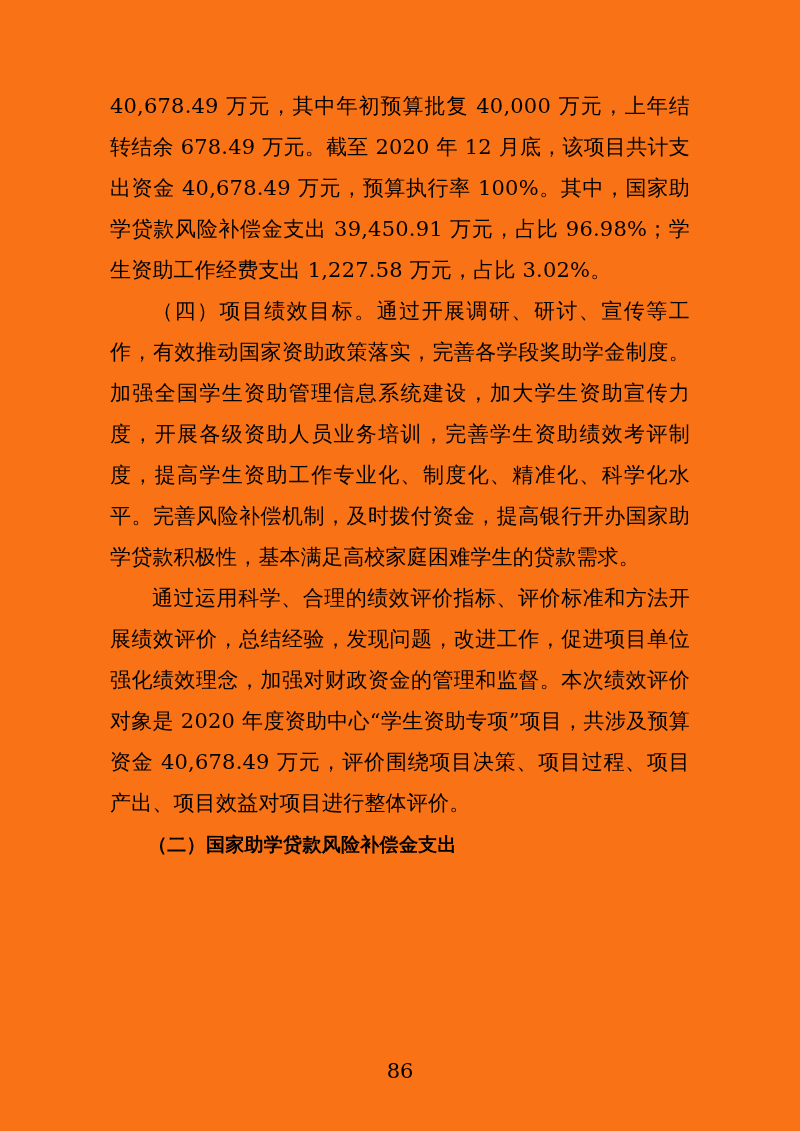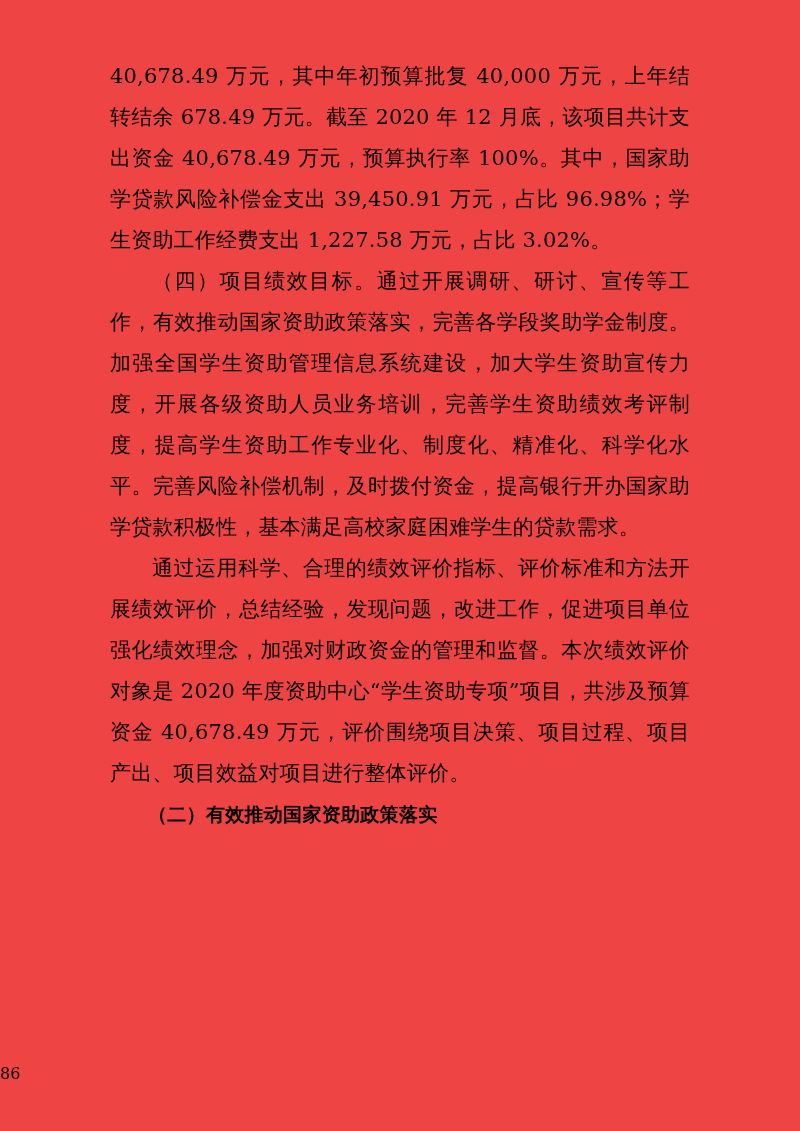--- a/index.html
+++ b/index.html
@@ -11,23 +11,23 @@
     width: 800px;
     height: 1131px;
     position: relative;
     font-family: "DejaVu Serif", "Liberation Serif", serif;
     color: #000000;
   }
   .page {
     width: 800px;
     height: 1131px;
     box-sizing: border-box;
-    padding: 56px 110px 40px 110px;
+    padding: 86px 110px 40px 110px;
     position: relative;
-    background: #ef4444;
+    background: #f97316;
   }
   .doc-body {
     font-size: 21px;
     line-height: 41px;
     text-align: justify;
     text-justify: inter-ideograph;
     letter-spacing: 0.2px;
   }
   p.para {
     margin: 0;
@@ -52,39 +52,39 @@
     font-family: "DejaVu Sans", "Liberation Sans", sans-serif;
     font-size: 19px;
     line-height: 41px;
     letter-spacing: 0.3px;
   }
   .page-number {
     position: absolute;
     bottom: 48px;
     left: 0;
     width: 100%;
-    text-align: left;
-    font-size: 16px;
+    text-align: center;
+    font-size: 21px;
     font-family: "DejaVu Serif", "Liberation Serif", serif;
     color: #000;
     margin-top: 32px;
   }
 </style>
 </head>
 <body>
 
 <div class="page">
   <div class="doc-body">
 
     <p class="para noindent">40,678.49 万元，其中年初预算批复 40,000 万元，上年结转结余 678.49 万元。截至 2020 年 12 月底，该项目共计支出资金 40,678.49 万元，预算执行率 100%。其中，国家助学贷款风险补偿金支出 39,450.91 万元，占比 96.98%；学生资助工作经费支出 1,227.58 万元，占比 3.02%。</p>
 
     <p class="para">（四）项目绩效目标。通过开展调研、研讨、宣传等工作，有效推动国家资助政策落实，完善各学段奖助学金制度。加强全国学生资助管理信息系统建设，加大学生资助宣传力度，开展各级资助人员业务培训，完善学生资助绩效考评制度，提高学生资助工作专业化、制度化、精准化、科学化水平。完善风险补偿机制，及时拨付资金，提高银行开办国家助学贷款积极性，基本满足高校家庭困难学生的贷款需求。</p>
 
 
 
     <p class="para">通过运用科学、合理的绩效评价指标、评价标准和方法开展绩效评价，总结经验，发现问题，改进工作，促进项目单位强化绩效理念，加强对财政资金的管理和监督。本次绩效评价对象是 2020 年度资助中心“学生资助专项”项目，共涉及预算资金 40,678.49 万元，评价围绕项目决策、项目过程、项目产出、项目效益对项目进行整体评价。</p>
 
-    <p class="subheading">（二）有效推动国家资助政策落实</p>
+    <p class="subheading">（二）国家助学贷款风险补偿金支出</p>
 
   </div>
 
   <div class="page-number">86</div>
 </div>
 
 </body></html>

